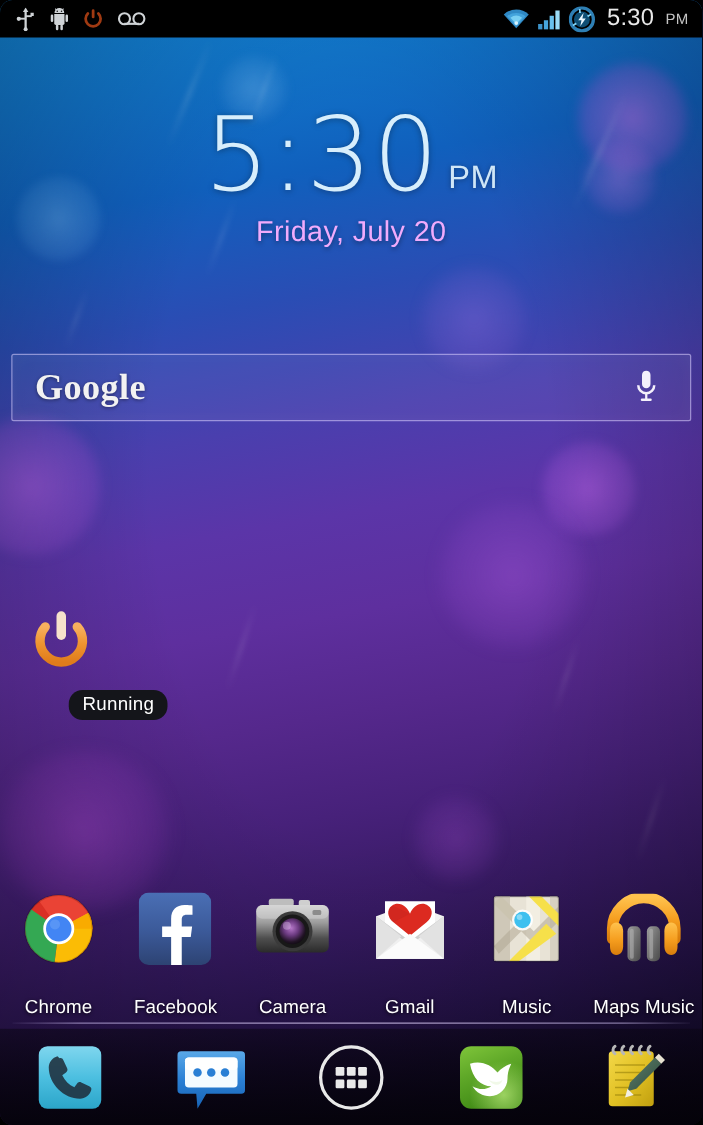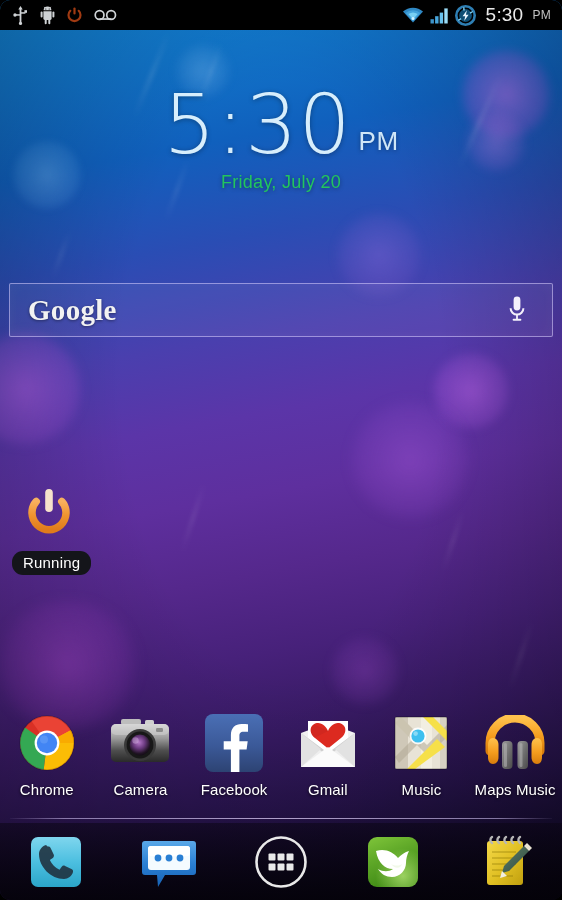--- a/index.html
+++ b/index.html
@@ -127,22 +127,22 @@
     font-size: 26px;
     color: #cfe6f7;
     font-weight: 400;
     margin-left: 7px;
     margin-bottom: 12px;
     letter-spacing: .5px;
     text-shadow: 0 1px 4px rgba(0,0,0,.35);
   }
   #clock-date {
     margin-top: 6px;
-    font-size: 18px;
-    color: #22c55e;
+    font-size: 23px;
+    color: #f0abfc;
     letter-spacing: .3px;
     text-shadow: 0 1px 4px rgba(0,0,0,.4);
   }
 
   
   #search-widget {
     position: absolute;
     top: 283px;
     left: 9px;
     width: 544px;
@@ -186,36 +186,38 @@
   }
   #running-badge {
     display: inline-block;
     margin-top: 4px;
     background: #14151a;
     color: #fff;
     font-size: 15px;
     padding: 3px 11px 4px 11px;
     border-radius: 11px;
     letter-spacing: .2px;
+    margin-left: 43px;
   }
 
   
   #app-row {
     position: absolute;
     left: 0;
     top: 712px;
     width: 562px;
     display: flex;
     z-index: 12;
   }
   .app-cell {
     width: 93.66px;
     display: flex;
     flex-direction: column;
     align-items: center;
+    gap: 16px;
   }
   .app-icon-box {
     width: 62px;
     height: 62px;
     display: flex;
     align-items: center;
     justify-content: center;
     position: relative;
   }
   .app-label {
@@ -424,20 +426,37 @@
           <circle cx="30" cy="30" r="12.4" fill="#ffffff"></circle>
           <circle cx="30" cy="30" r="10.2" fill="#4285f4"></circle>
           <circle cx="27" cy="26.5" r="4" fill="#6ba3f7" opacity=".55"></circle>
         </svg>
       </div>
       <div class="app-label">Chrome</div>
     </div>
 
     <div class="app-cell">
       <div class="app-icon-box">
+        <svg width="58" height="58" viewBox="0 0 58 58">
+          <defs>
+            <linearGradient id="fbg" x1="0" y1="0" x2="0" y2="1">
+              <stop offset="0%" stop-color="#4a6fb5"></stop>
+              <stop offset="55%" stop-color="#3b5998"></stop>
+              <stop offset="100%" stop-color="#2d4373"></stop>
+            </linearGradient>
+          </defs>
+          <rect x="0" y="0" width="58" height="58" rx="8" fill="url(#fbg)"></rect>
+          <path d="M34.4 58V35.6h7.2l1.1-8.4h-8.3v-5.3c0-2.4.7-4.1 4.2-4.1h4.4v-7.5c-.8-.1-3.4-.3-6.4-.3-6.4 0-10.7 3.9-10.7 11v6.2h-7.2v8.4h7.2V58z" fill="#ffffff"></path>
+        </svg>
+      </div>
+      <div class="app-label">Facebook</div>
+    </div>
+
+    <div class="app-cell">
+      <div class="app-icon-box">
         <svg width="62" height="54" viewBox="0 0 62 54">
           <defs>
             <linearGradient id="camBody" x1="0" y1="0" x2="0" y2="1">
               <stop offset="0%" stop-color="#dedede"></stop>
               <stop offset="38%" stop-color="#9a9a9a"></stop>
               <stop offset="70%" stop-color="#4e4e4e"></stop>
               <stop offset="100%" stop-color="#2a2a2a"></stop>
             </linearGradient>
             <radialGradient id="camLens" cx="45%" cy="38%" r="68%">
               <stop offset="0%" stop-color="#b476c8"></stop>
@@ -451,37 +470,20 @@
           <rect x="2" y="8" width="58" height="38" rx="5" fill="url(#camBody)"></rect>
           <rect x="2" y="8" width="58" height="11" rx="5" fill="#cfcfcf" opacity=".55"></rect>
           <circle cx="31" cy="29" r="16" fill="#3a3a3a"></circle>
           <circle cx="31" cy="29" r="13.4" fill="#181818"></circle>
           <circle cx="31" cy="29" r="10.4" fill="url(#camLens)"></circle>
           <circle cx="26.5" cy="24.5" r="3.2" fill="#e6c8f0" opacity=".38"></circle>
           <rect x="47" y="12" width="7" height="4" rx="1.2" fill="#8c8c8c"></rect>
         </svg>
       </div>
       <div class="app-label">Camera</div>
-    </div>
-
-    <div class="app-cell">
-      <div class="app-icon-box">
-        <svg width="58" height="58" viewBox="0 0 58 58">
-          <defs>
-            <linearGradient id="fbg" x1="0" y1="0" x2="0" y2="1">
-              <stop offset="0%" stop-color="#4a6fb5"></stop>
-              <stop offset="55%" stop-color="#3b5998"></stop>
-              <stop offset="100%" stop-color="#2d4373"></stop>
-            </linearGradient>
-          </defs>
-          <rect x="0" y="0" width="58" height="58" rx="8" fill="url(#fbg)"></rect>
-          <path d="M34.4 58V35.6h7.2l1.1-8.4h-8.3v-5.3c0-2.4.7-4.1 4.2-4.1h4.4v-7.5c-.8-.1-3.4-.3-6.4-.3-6.4 0-10.7 3.9-10.7 11v6.2h-7.2v8.4h7.2V58z" fill="#ffffff"></path>
-        </svg>
-      </div>
-      <div class="app-label">Facebook</div>
     </div>
 
     <div class="app-cell">
       <div class="app-icon-box">
         <svg width="62" height="52" viewBox="0 0 62 52">
           <defs>
             <linearGradient id="gmFlap" x1="0" y1="0" x2="0" y2="1">
               <stop offset="0%" stop-color="#ffffff"></stop>
               <stop offset="100%" stop-color="#d9d9d9"></stop>
             </linearGradient>

